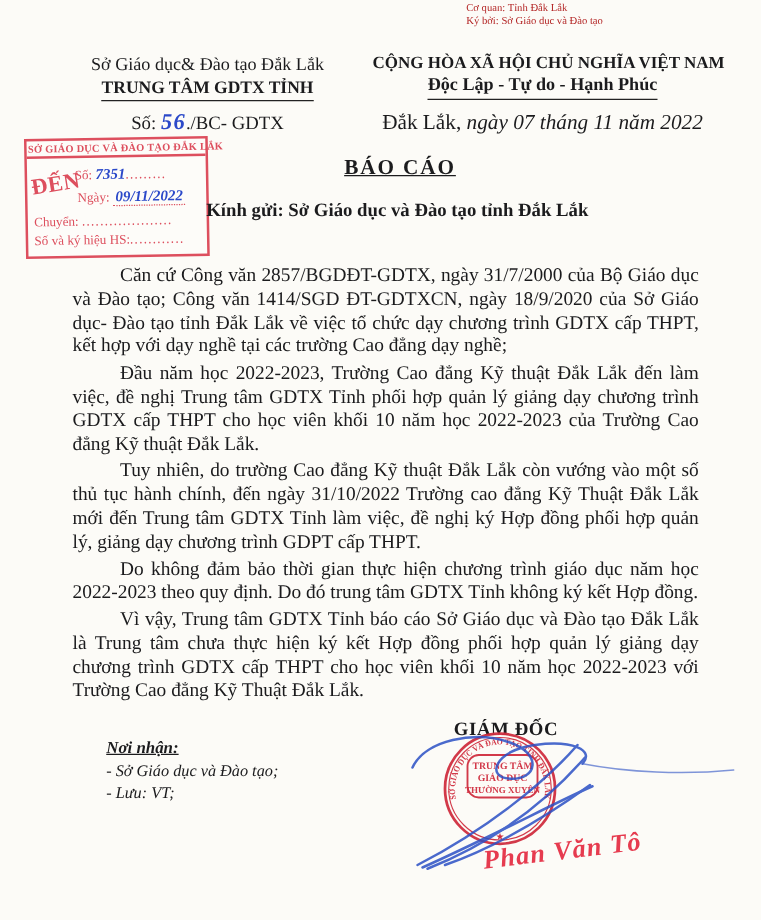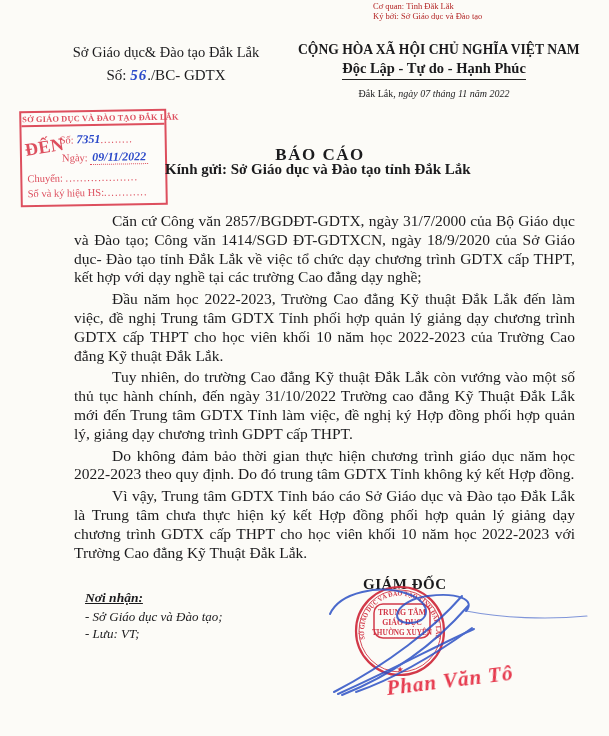--- a/index.html
+++ b/index.html
@@ -12,51 +12,51 @@
 
   
   .digsig{left:373px; top:2px; width:232px; font-size:8.5px; line-height:9.5px; color:#b32525;}
 
   
   .hdr-left{left:60px; top:44px; width:212px; text-align:center;}
   .hdr-left .l1{font-size:14.5px;}
   .hdr-left .l2{font-size:14px; font-weight:bold; border-bottom:1.5px solid #222; display:inline-block; padding-bottom:1px; margin-top:1px;}
   .hdr-left .l3{font-size:15px; margin-top:6px;}
   .hand{color:#2b49c9; font-style:italic; font-weight:bold;}
-  .hdr-left .hand{font-size:15px; letter-spacing:1px;}
+  .hdr-left .hand{font-size:18px; letter-spacing:1px;}
 
   .hdr-right{left:298px; top:42px; width:272px; text-align:center;}
   .hdr-right .m1{font-size:13.6px; font-weight:600; white-space:nowrap;}
   .hdr-right .m2{font-size:14.5px; font-weight:bold; border-bottom:1.5px solid #222; display:inline-block; padding-bottom:2px; margin-top:2px;}
-  .hdr-right .dt{font-size:10px; margin-top:8px;text-align:center;}
+  .hdr-right .dt{font-size:17px; margin-top:8px;text-align:center;}
   .hdr-right .dt .it{font-style:italic;}
 
   
   .arrbox{
     left:20px; top:110px; width:143px; height:92px;
     border:2px solid #dd4f5e; color:#dd4f5e; transform:rotate(-1deg);
     background:rgba(255,255,255,0.25);
   }
   .arrbox .office{font-size:8.3px; font-weight:bold; text-align:center; padding:2px 1px 1px 1px;
     border-bottom:2px solid #dd4f5e; letter-spacing:0.2px; white-space:nowrap;}
   .arr-den{position:absolute; left:3px; top:24px; font-size:18px; font-weight:bold; transform:rotate(-8deg); letter-spacing:0.5px;}
   .arr-row{position:absolute; font-size:10.5px; white-space:nowrap;}
   .arr-so{left:38px; top:20px;}
   .arr-ngay{left:40px; top:38px;}
   .arr-chuyen{left:5px; top:60px;}
   .arr-hs{left:5px; top:75px;}
   .arr-row .hand{font-size:12px;}
   .arr-ngay .hand{border-bottom:1px dotted #dd4f5e; padding:0 2px;}
 
   
-  .doc-title{left:31px; top:145px; width:578px; text-align:center; font-size:17px; font-weight:bold; letter-spacing:1.5px;}
+  .doc-title{left:31px; top:124px; width:578px; text-align:center; font-size:17px; font-weight:bold; letter-spacing:1.5px;text-decoration:underline;}
   .salutation{left:165px; top:161px; font-size:15px; font-weight:bold;}
 
   
-  .body-text{left:74px; top:212px; width:501px; font-size:15.5px; line-height:18.8px; text-align:justify;}
+  .body-text{left:58px; top:212px; width:501px; font-size:15.5px; line-height:18.8px; text-align:justify;}
   .body-text p{margin:0 0 3px 0; text-indent:38px;}
 
   
   .recips{left:85px; top:589px; font-size:13px; font-style:italic; line-height:17px;}
   .recips .rt{font-size:13.5px; font-weight:bold; text-decoration:underline; margin-bottom:2px;}
   .sign-title{left:363px; top:576px; font-size:15px; font-weight:bold; letter-spacing:0.5px;}
   .round-stamp{left:353px; top:584px;}
   .sig-scribble{left:312px; top:580px;}
   .sig-name{left:386px; top:667px; width:150px; font-size:21px; font-weight:bold; font-style:italic;
     color:#e63b4f; transform:rotate(-7deg); letter-spacing:1px; white-space:nowrap;}
@@ -68,20 +68,21 @@
 
 <div class="page">
 
   <div class="abs digsig">
     <div>Cơ quan: Tỉnh Đắk Lắk</div>
     <div>Ký bởi: Sở Giáo dục và Đào tạo</div>
   </div>
 
   <div class="abs hdr-left">
     <div class="l1">Sở Giáo dục&amp; Đào tạo Đắk Lắk</div>
+    <div><span class="l2">TRUNG TÂM GDTX TỈNH</span></div>
     <div class="l3"><span>Số:</span> <span class="hand">56</span><span>./BC- GDTX</span></div>
   </div>
 
   <div class="abs hdr-right">
     <div class="m1">CỘNG HÒA XÃ HỘI CHỦ NGHĨA VIỆT NAM</div>
     <div><span class="m2">Độc Lập - Tự do - Hạnh Phúc</span></div>
     <div class="dt"><span>Đắk Lắk,</span> <span class="it">ngày 07 tháng 11 năm 2022</span></div>
   </div>
 
   <div class="abs arrbox">

